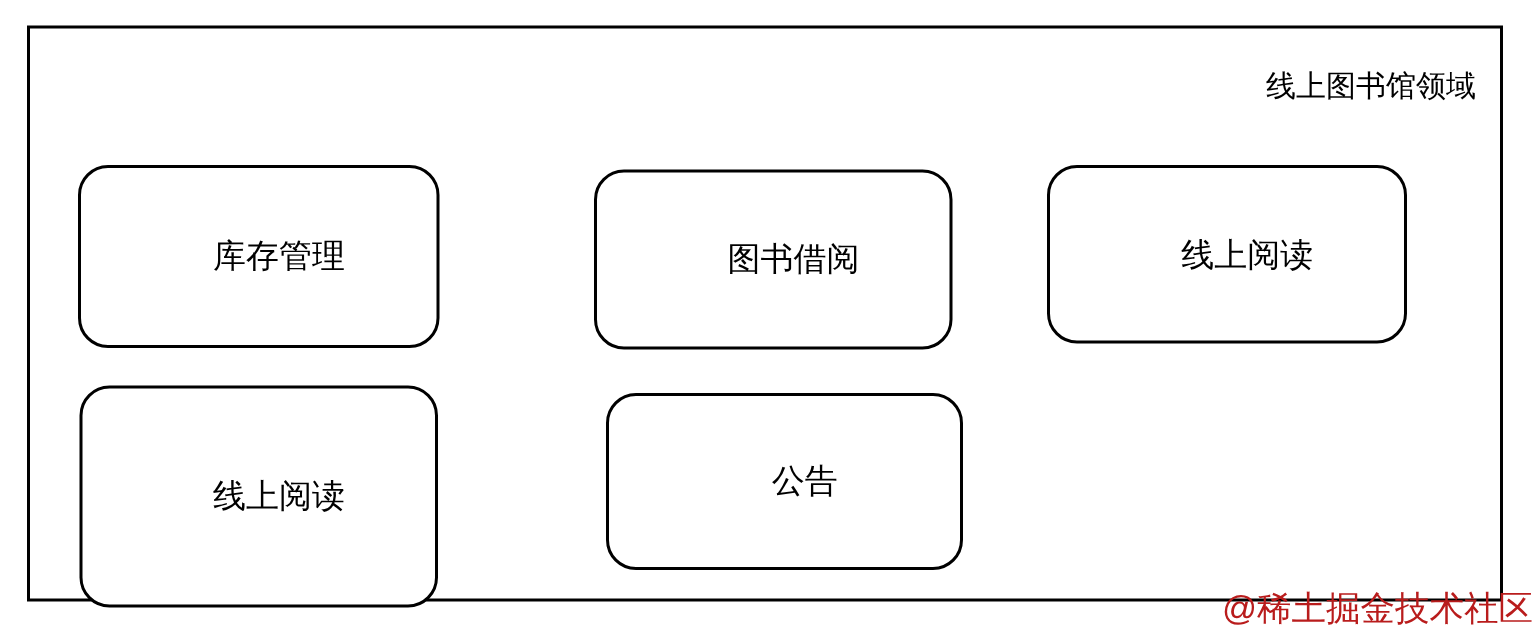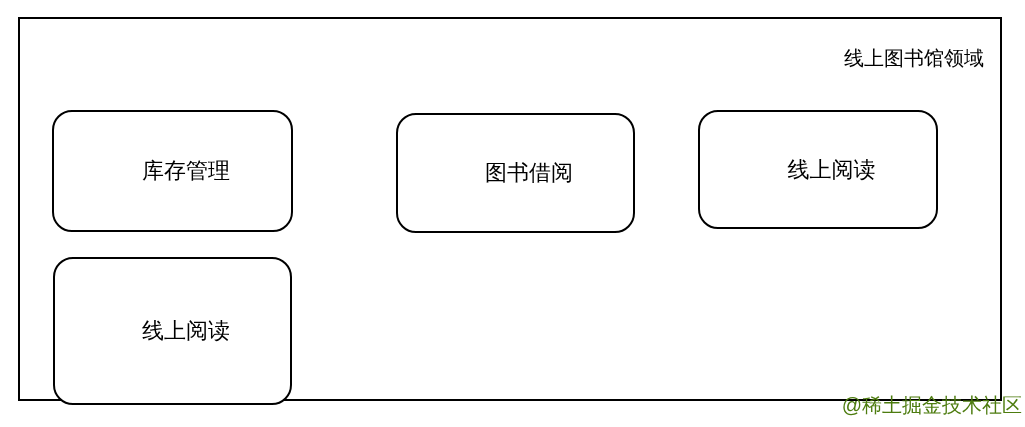--- a/index.html
+++ b/index.html
@@ -52,23 +52,23 @@
   }
   .box-inventory { left: 52px;  top: 110px; width: 241px; height: 122px; }
   .box-borrow    { left: 396px; top: 113px; width: 239px; height: 120px; }
   .box-member    { left: 698px; top: 110px; width: 240px; height: 119px; }
   .box-reading   { left: 53px;  top: 257px; width: 239px; height: 148px; }
   .box-notice    { left: 404px; top: 262px; width: 238px; height: 118px; }
   .watermark {
     position: absolute;
     top: 392px;
     right: 3px;
-    font-size: 20px;
+    font-size: 23px;
     line-height: 26px;
-    color: #4d7c0f;
+    color: #b91c1c;
     white-space: nowrap;
   }
 </style>
 </head>
 <body>
 
 <div class="canvas">
 
   <div class="domain-frame"></div>
 
@@ -83,16 +83,19 @@
   </div>
 
   <div class="domain-box box-member">
     <span class="box-label">线上阅读</span>
   </div>
 
   <div class="domain-box box-reading">
     <span class="box-label">线上阅读</span>
   </div>
 
+  <div class="domain-box box-notice">
+    <span class="box-label">公告</span>
+  </div>
 
   <div class="watermark">@稀土掘金技术社区</div>
 
 </div>
 
 </body></html>

